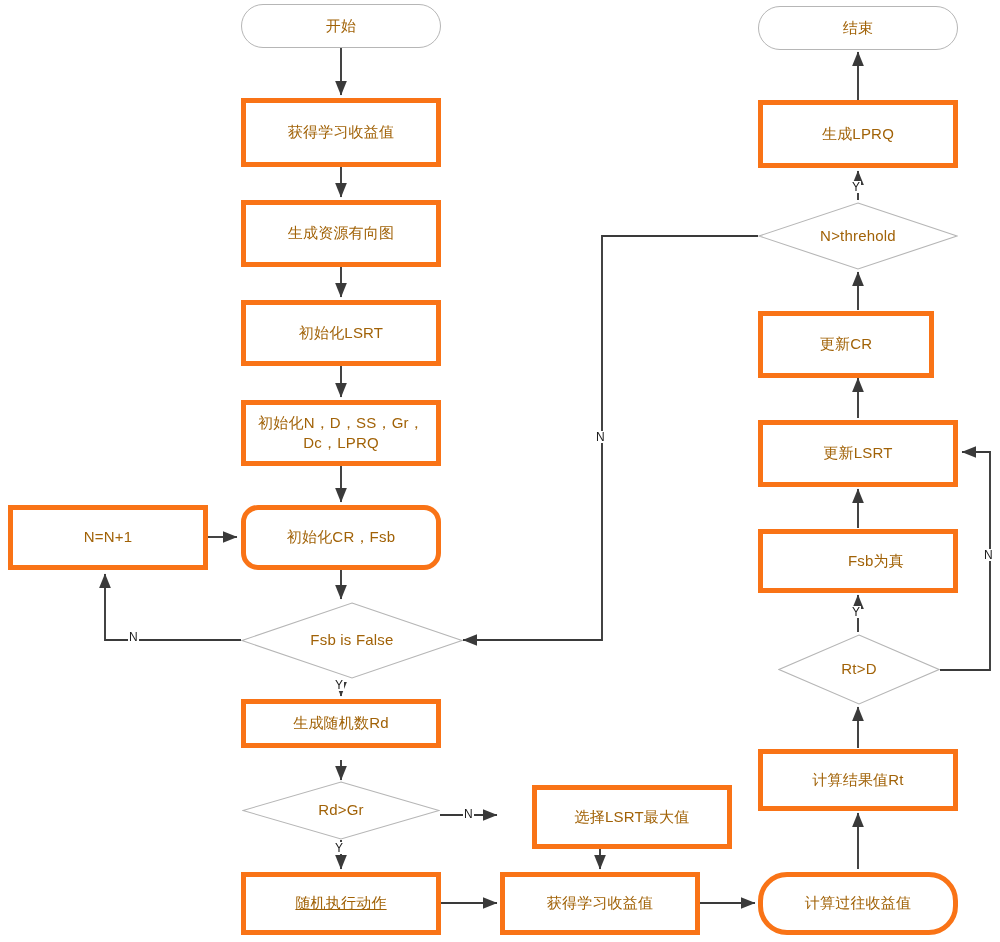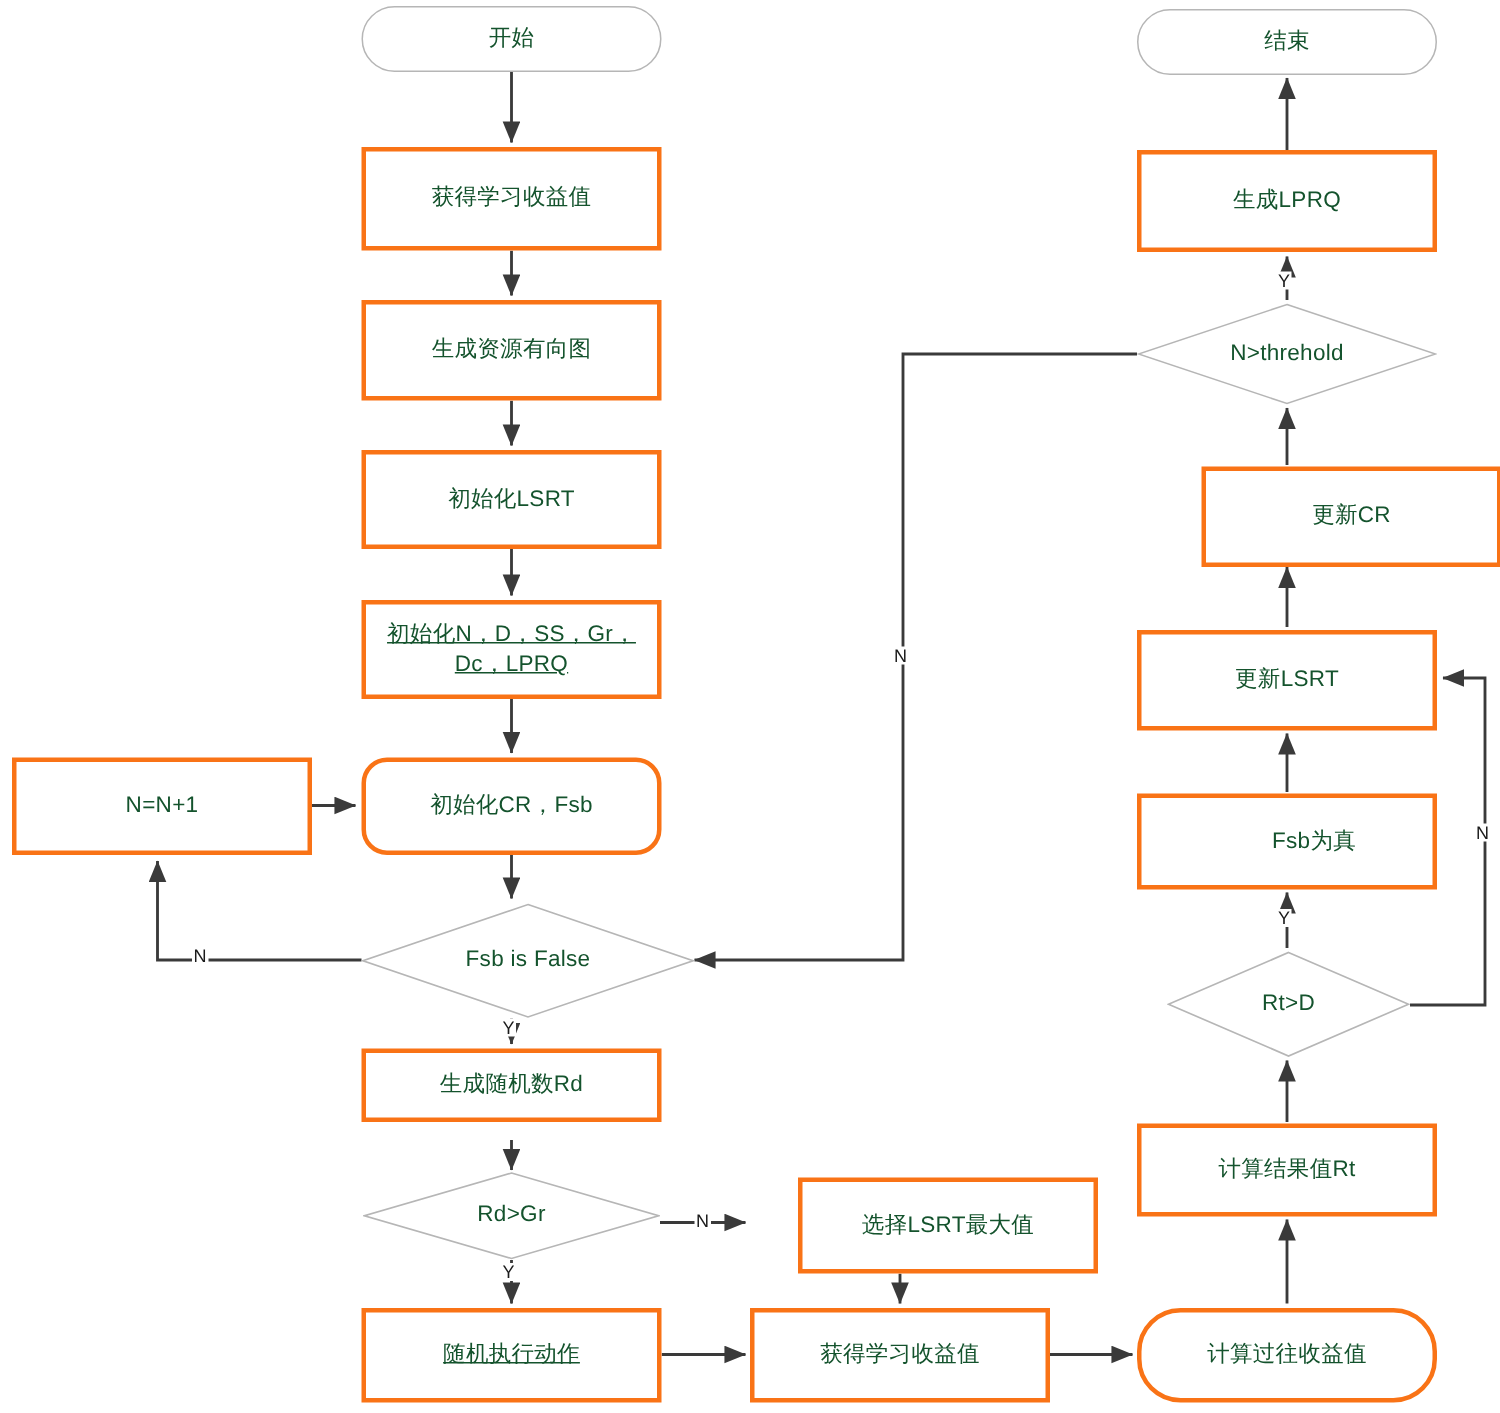--- a/index.html
+++ b/index.html
@@ -26,28 +26,28 @@
     height: 942px;
     pointer-events: none;
   }
   .node {
     position: absolute;
     box-sizing: border-box;
     display: flex;
     align-items: center;
     justify-content: center;
     text-align: center;
-    color: #14532d;
+    color: #a16207;
     font-size: 15px;
     line-height: 1.35;
     letter-spacing: 0.2px;
     z-index: 2;
   }
   .proc {
-    border: 3px solid #f97316;
+    border: 5px solid #f97316;
     background: #ffffff;
   }
   .term {
     border: 1px solid #b6b6b6;
     background: #ffffff;
     border-radius: 999px;
   }
   .dec {
     background: transparent;
     border: none;
@@ -146,21 +146,21 @@
   </div>
 
   <div class="node proc" style="left:241px; top:200px; width:200px; height:67px;">
     <span>生成资源有向图</span>
   </div>
 
   <div class="node proc" style="left:241px; top:300px; width:200px; height:66px;">
     <span>初始化LSRT</span>
   </div>
 
-  <div class="node proc" style="left:241px; top:400px; width:200px; height:66px; flex-direction:column;text-decoration:underline;">
+  <div class="node proc" style="left:241px; top:400px; width:200px; height:66px; flex-direction:column;">
     <span>初始化N，D，SS，Gr，</span>
     <span>Dc，LPRQ</span>
   </div>
 
   <div class="node proc" style="left:8px; top:505px; width:200px; height:65px;">
     <span>N=N+1</span>
   </div>
 
   <div class="node proc" style="left:241px; top:505px; width:200px; height:65px;border-radius:17px;">
     <span>初始化CR，Fsb</span>
@@ -204,21 +204,21 @@
     <span>生成LPRQ</span>
   </div>
 
   <div class="node dec" style="left:758px; top:202px; width:200px; height:68px;">
     <svg class="dec-shape" viewBox="0 0 200 68" preserveAspectRatio="none">
       <polygon points="100,1 199,34 100,67 1,34" fill="#ffffff" stroke="#b6b6b6" stroke-width="1.1"></polygon>
     </svg>
     <span class="dec-label">N&gt;threhold</span>
   </div>
 
-  <div class="node proc" style="left:801px; top:311px; width:200px; height:67px;align-items:center;">
+  <div class="node proc" style="left:758px; top:311px; width:176px; height:67px;align-items:center;">
     <span>更新CR</span>
   </div>
 
   <div class="node proc" style="left:758px; top:420px; width:200px; height:67px;">
     <span>更新LSRT</span>
   </div>
 
   <div class="node proc" style="left:758px; top:529px; width:200px; height:64px;padding-left:36px;">
     <span>Fsb为真</span>
   </div>

